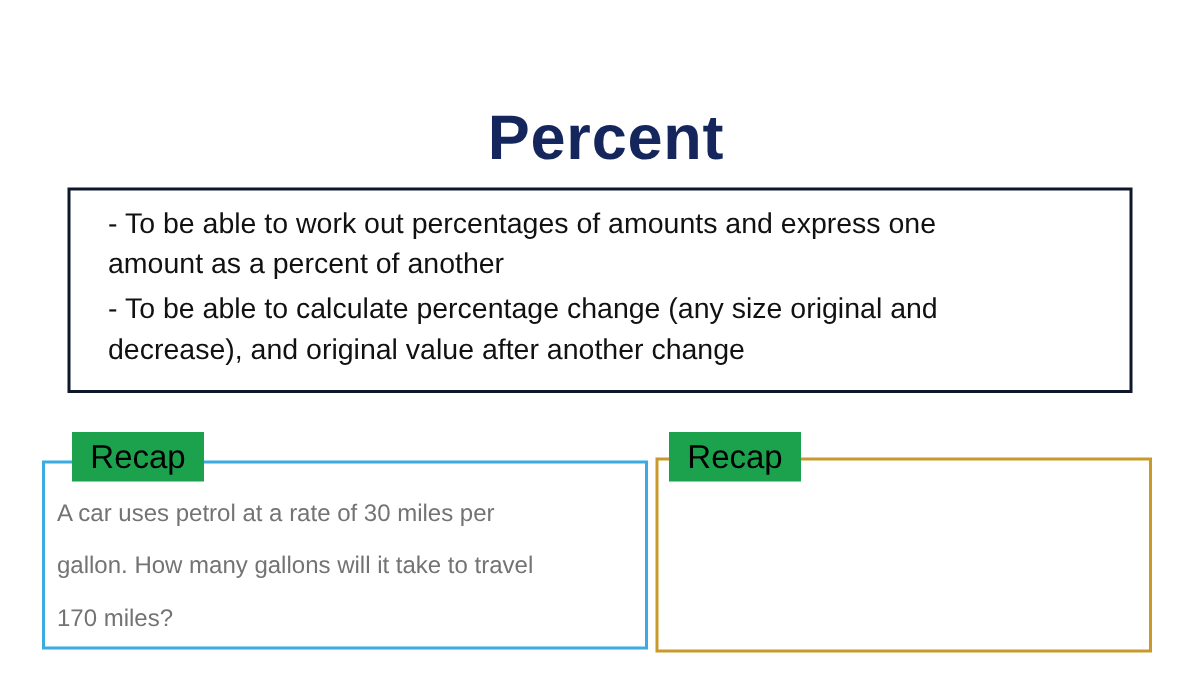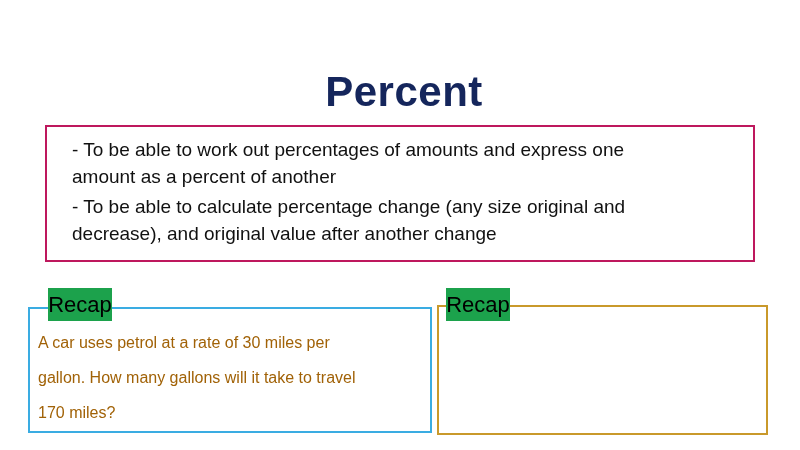--- a/index.html
+++ b/index.html
@@ -26,21 +26,21 @@
     font-weight: 600;
     color: #15265c;
     letter-spacing: 0.5px;
   }
   .objectives-box {
     position: absolute;
     left: 45px;
     top: 125px;
     width: 710px;
     height: 137px;
-    border: 2px solid #be185d;
+    border: 2px solid #0f172a;
     box-sizing: border-box;
     padding: 9px 10px 0 25px;
     color: #111111;
     font-size: 19px;
     line-height: 27px;
   }
   .objective-paragraph { margin: 0; }
   .objective-paragraph + .objective-paragraph { margin-top: 3px; }
   .recap-card {
     position: absolute;
@@ -59,29 +59,29 @@
     top: 305px;
     width: 331px;
     height: 130px;
     border: 2px solid #c9992b;
   }
   .recap-label {
     position: absolute;
     background: #1ca24c;
     color: #000000;
     font-size: 22px;
-    width: 64px;
+    width: 88px;
     height: 33px;
     line-height: 33px;
     text-align: center;
   }
   .recap-card-left .recap-label { left: 18px; top: -21px; }
   .recap-card-right .recap-label { left: 7px; top: -19px; }
   .recap-text {
-    color: #a16207;
+    color: #737373;
     font-size: 16px;
     line-height: 35px;
   }
   .recap-card-left .recap-text { margin: 16px 6px 0 8px; }
   .recap-card-right .recap-text { margin: 20px 4px 0 21px; }
   .recap-line, .objective-line { white-space: nowrap; }
 </style>
 </head>
 <body>
 

